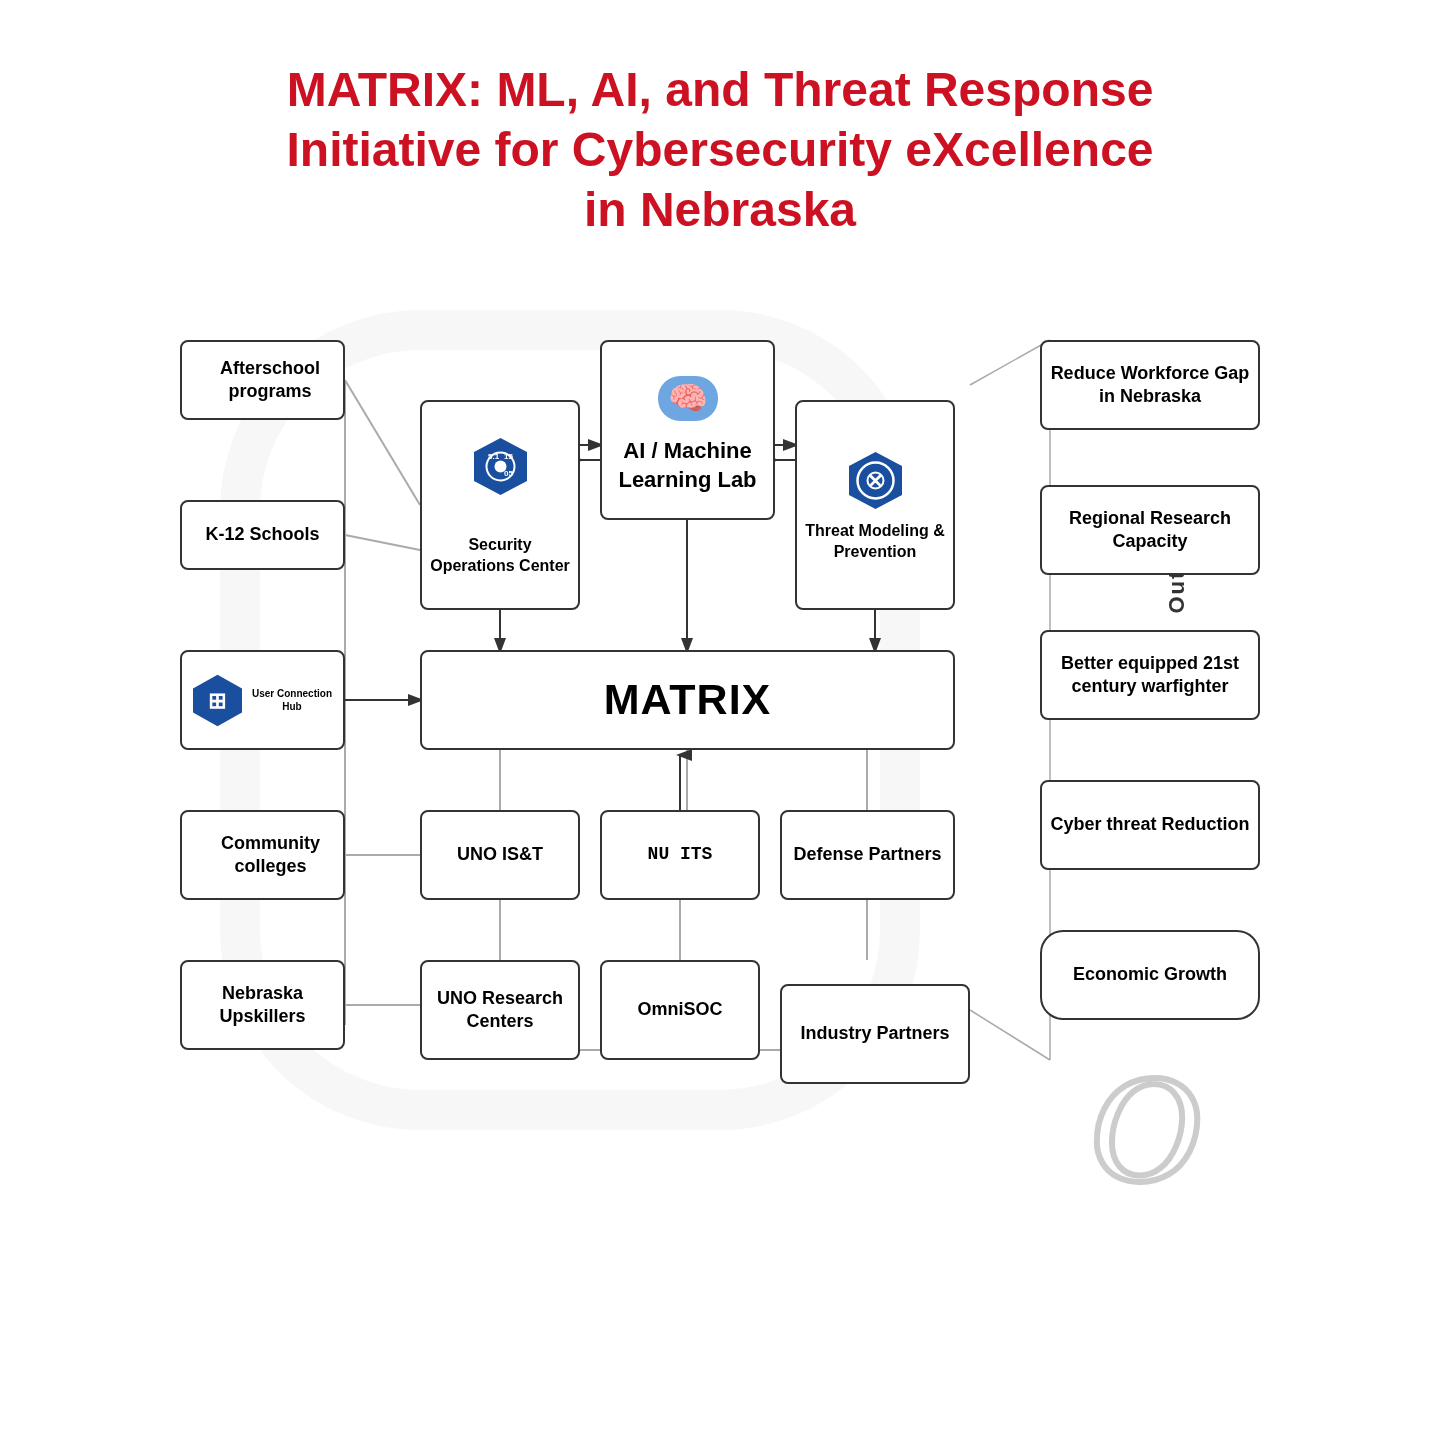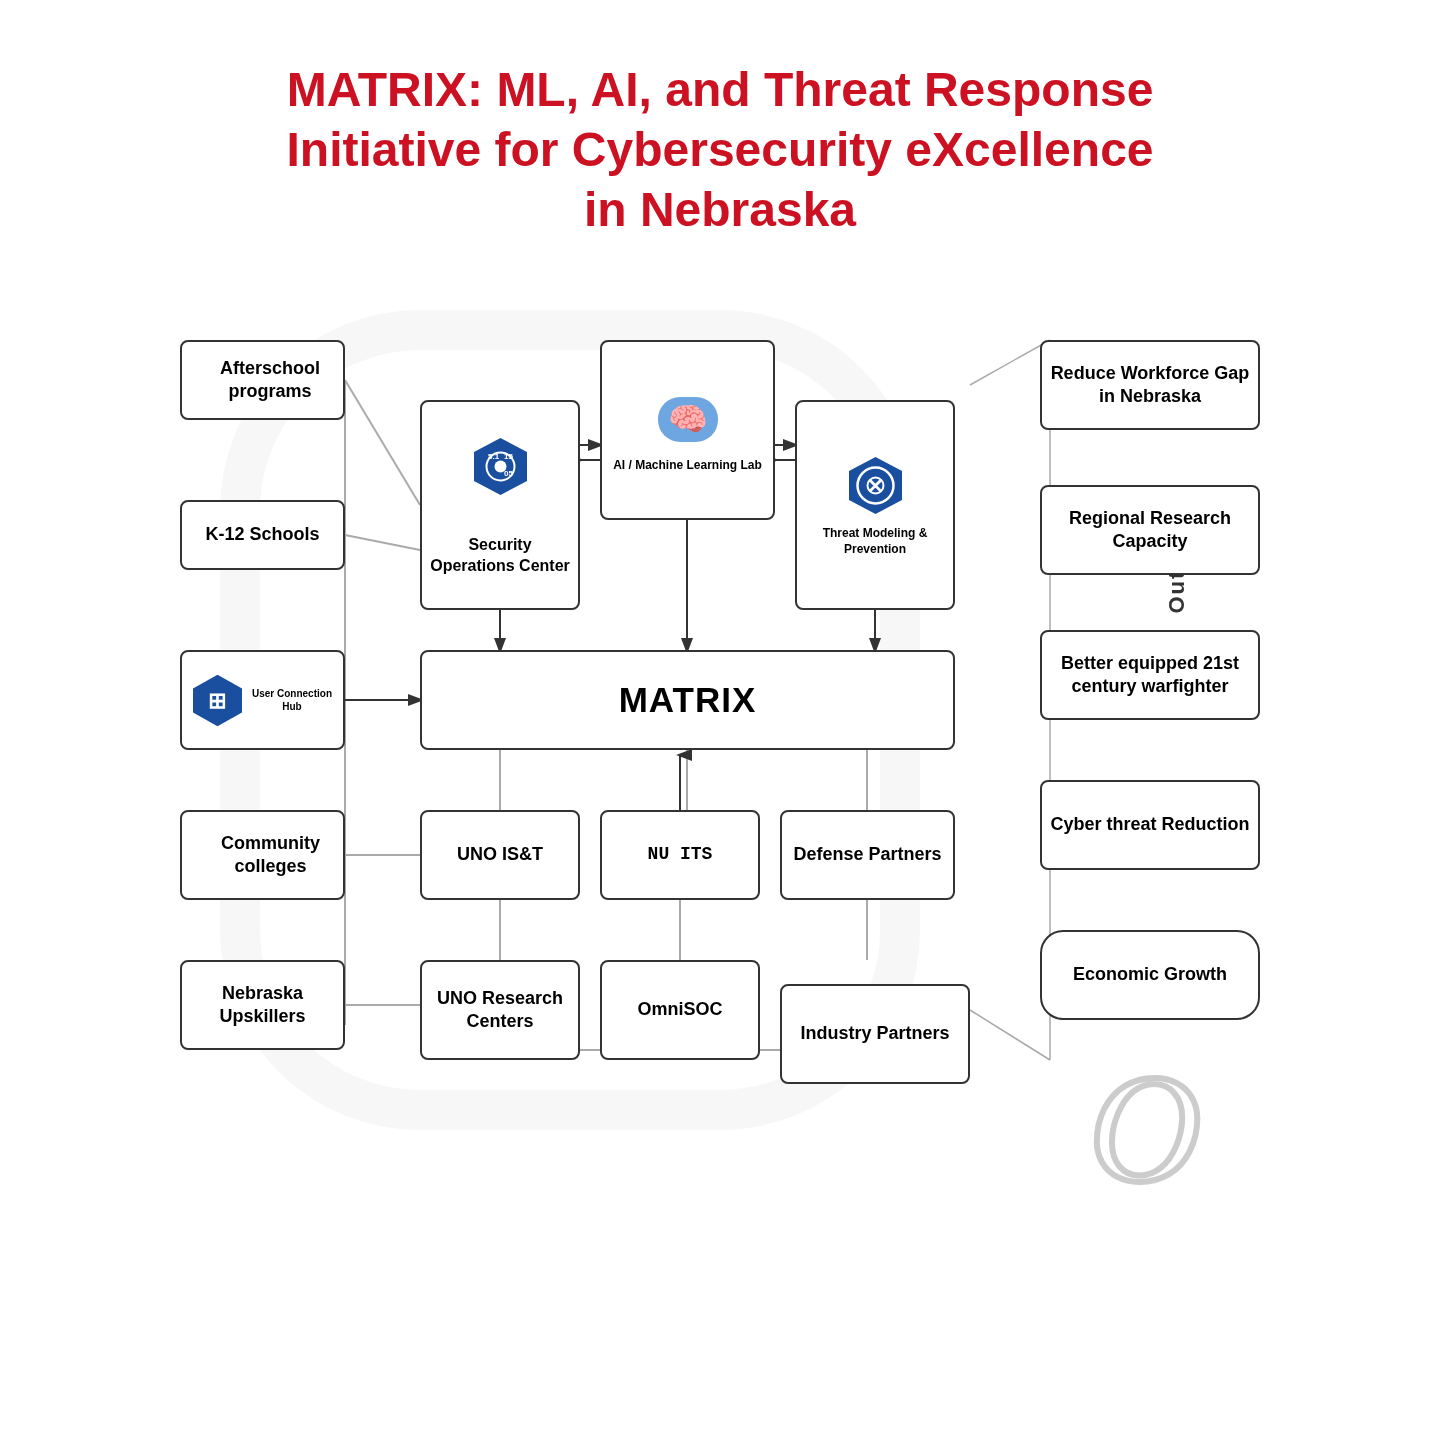--- a/index.html
+++ b/index.html
@@ -112,21 +112,21 @@
     .box-threat {
       left: 625px; top: 110px;
       width: 160px; height: 210px;
       flex-direction: column;
     }
 
     
     .box-matrix {
       left: 250px; top: 360px;
       width: 535px; height: 100px;
-      font-size: 35px;
+      font-size: 43px;
       letter-spacing: 1px;
     }
 
     
     .box-uno-ist {
       left: 250px; top: 520px;
       width: 160px; height: 90px;
     }
     .box-nu-its {
       left: 430px; top: 520px;
@@ -290,31 +290,31 @@
       </svg>
       <span style="font-size:16px; margin-top:0;">Security Operations Center</span>
     </div>
 
     <div class="box box-aiml" style="flex-direction:column;">
       <svg width="70" height="65" viewBox="0 0 70 65">
 
         <rect x="5" y="10" width="60" height="45" rx="22" ry="22" fill="#4a90d9" opacity="0.8"></rect>
         <text x="35" y="43" text-anchor="middle" font-size="32" fill="white">🧠</text>
       </svg>
-      <span style="font-size:12px; margin-top:6px;">AI / Machine Learning Lab</span>
+      <span style="font-size:22px; margin-top:6px;">AI / Machine Learning Lab</span>
     </div>
 
     <div class="box box-threat" style="flex-direction:column;">
       <svg width="65" height="65" viewBox="0 0 65 65">
         <polygon points="32.5,4 59,18 59,47 32.5,61 6,47 6,18" fill="#1a4fa0"></polygon>
         <circle cx="32.5" cy="32.5" r="18" fill="none" stroke="white" stroke-width="2.5"></circle>
         <text x="32.5" y="40" text-anchor="middle" fill="white" font-size="20">✕</text>
         <circle cx="32.5" cy="32.5" r="8" fill="none" stroke="white" stroke-width="2"></circle>
       </svg>
-      <span style="font-size:12px; margin-top:8px;">Threat Modeling &amp; Prevention</span>
+      <span style="font-size:16px; margin-top:8px;">Threat Modeling &amp; Prevention</span>
     </div>
 
     <div class="box box-matrix">
       <span>MATRIX</span>
     </div>
 
     <div class="box box-uno-ist">
       <span>UNO IS&amp;T</span>
     </div>
     <div class="box box-nu-its">

